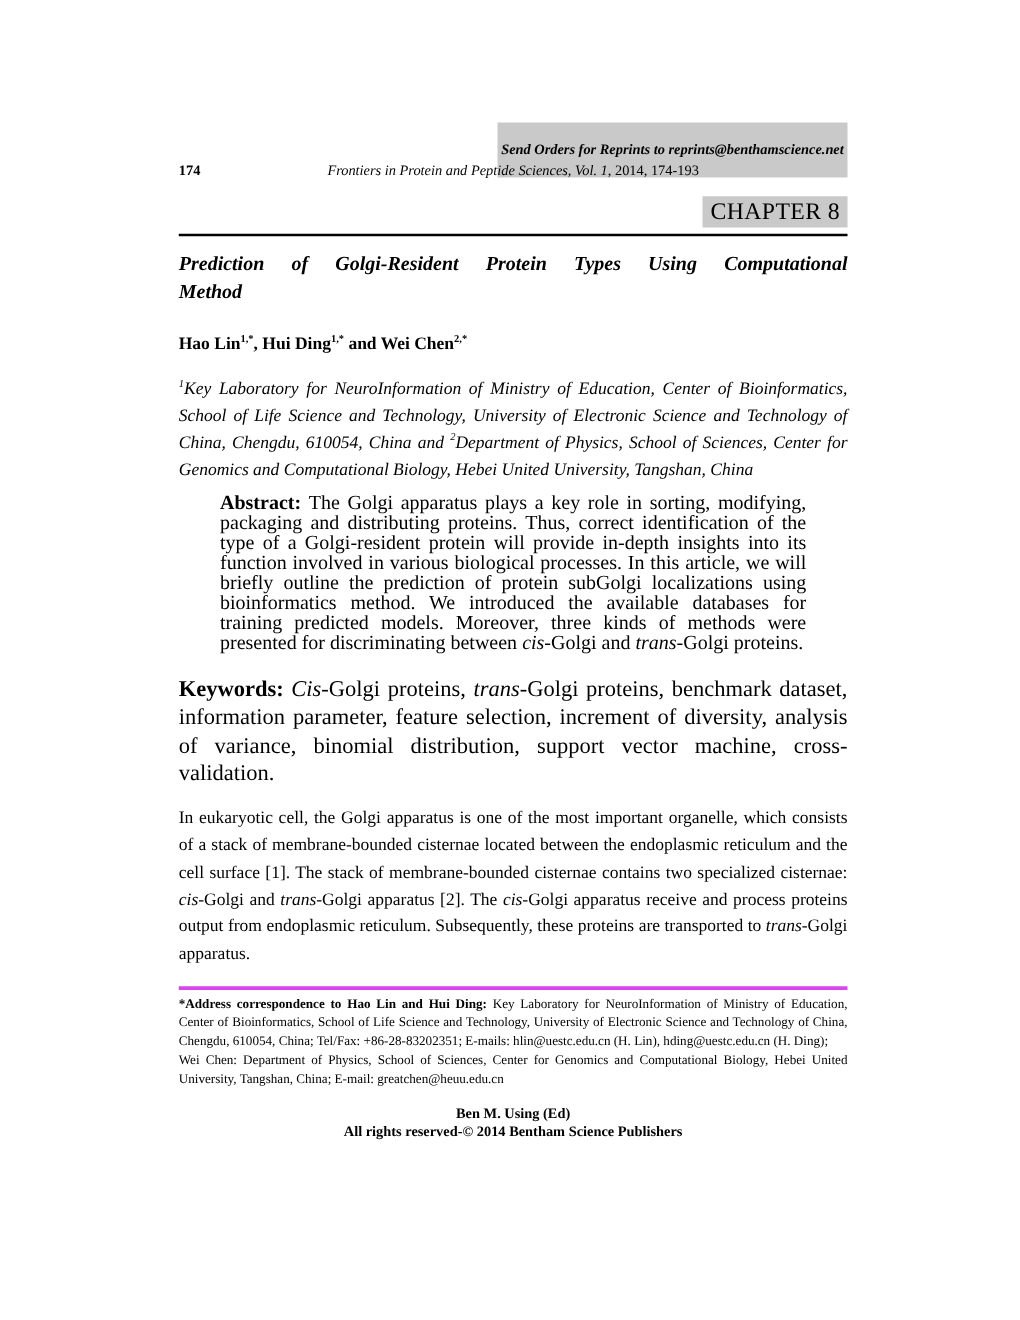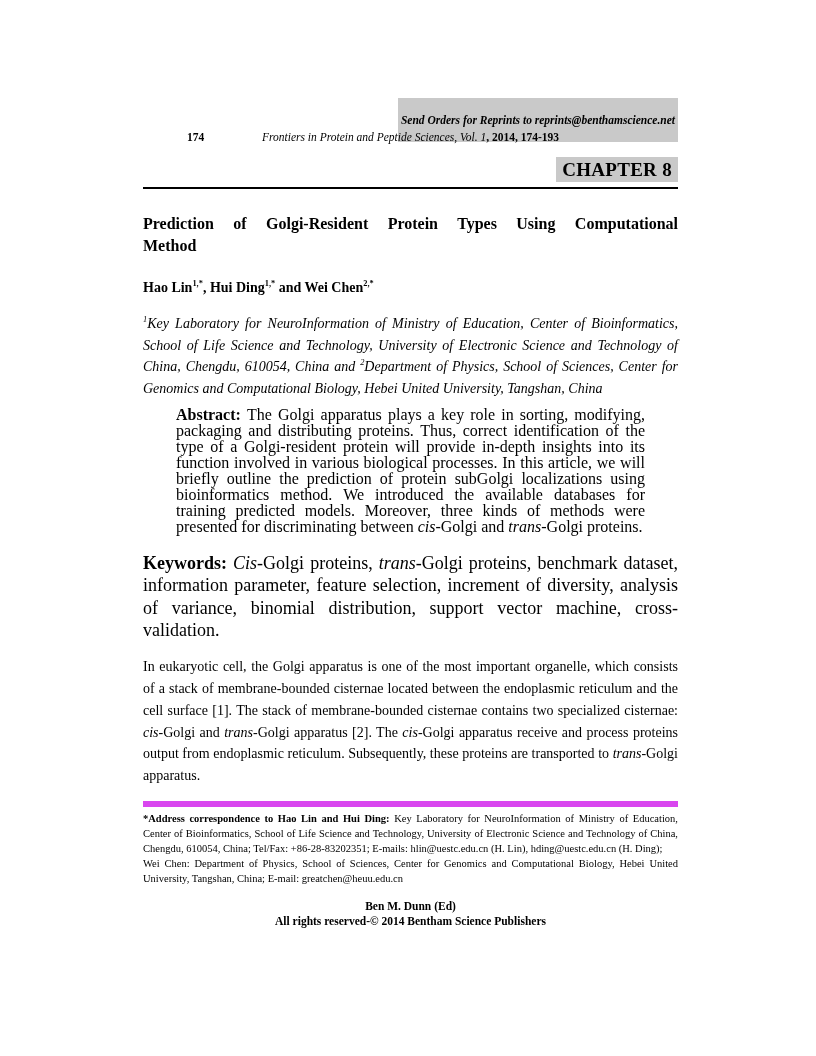--- a/index.html
+++ b/index.html
@@ -12,62 +12,62 @@
     overflow: hidden;
   }
   .page { position: absolute; inset: 0; background: #fff; }
   .content { position: absolute; left: 143px; top: 113px; width: 535px; }
 
   .reprint-line { text-align: right; font-size: 11.5px; line-height: 14px; }
   .hl { background: #c9c9c9; padding: 16px 3px; }
   .bi { font-weight: bold; font-style: italic; }
 
   .journal-line { position: relative; margin-top: 3px; font-size: 11.5px; line-height: 14px; text-align: center; }
-  .pagenum { position: absolute; left: 0; top: 0; font-weight: bold; font-style: normal; margin-left: 44px; }
+  .pagenum { position: absolute; left: 0; top: 0; font-weight: bold; font-style: normal; }
 
   .chapter-row { text-align: right; margin-top: 13px; }
-  .chapter-badge { display: inline-block; background: #c9c9c9; font-size: 19px; font-weight: bold; line-height: 25px; padding: 0 6px; letter-spacing: 0.3px; }
+  .chapter-badge { display: inline-block; background: #c9c9c9; font-size: 19px; font-weight: normal; line-height: 25px; padding: 0 6px; letter-spacing: 0.3px; }
 
   .top-rule { border: none; border-top: 2px solid #000; margin-top: 5px; }
 
-  .title { margin-top: 24px; font-size: 16px; font-weight: bold; line-height: 22px; }
+  .title { margin-top: 12px; font-size: 16px; font-weight: bold; line-height: 22px; font-style: italic; }
   .title-line-just { display: block; text-align: justify; text-align-last: justify; }
   .title-line { display: block; }
 
   .authors { margin-top: 21px; font-size: 14px; font-weight: bold; line-height: 20px; }
   sup { font-size: 0.6em; vertical-align: super; line-height: 0; }
 
   .affiliation { margin-top: 15px; font-size: 14px; line-height: 21.7px; text-align: justify; }
 
   .abstract { margin: 7px 33px 0 33px; font-size: 16px; line-height: 16px; text-align: justify; }
 
   .keywords { margin-top: 17px; font-size: 18px; line-height: 22.4px; text-align: justify; }
 
   .section-heading { margin-top: 21px; font-size: 14px; font-weight: bold; line-height: 18px; }
 
   .paragraph { margin-top: 15px; font-size: 14px; line-height: 21.7px; text-align: justify; }
 
-  .footnote { margin-top: 14px; border-top: 6px solid #d946ef; padding-top: 4px; font-size: 10.5px; line-height: 15px; }
+  .footnote { margin-top: 14px; border-top: 3px solid #d946ef; padding-top: 4px; font-size: 10.5px; line-height: 15px; }
   .footnote-para { text-align: justify; }
 
   .page-footer { margin-top: 13px; text-align: center; font-size: 11.5px; font-weight: bold; line-height: 15px; }
 </style>
 </head>
 <body>
 
 <div class="page">
   <div class="content">
 
     <div class="reprint-line">
       <span class="hl bi">Send Orders for Reprints to reprints@benthamscience.net</span>
     </div>
 
     <div class="journal-line">
       <span class="pagenum">174</span>
-      <span><span style="font-weight: normal; font-style: italic;">Frontiers in Protein and Peptide Sciences, Vol. 1</span><span style="font-weight: bold;">, 2014, 174-193</span></span>
+      <span><span style="font-weight: normal; font-style: italic;">Frontiers in Protein and Peptide Sciences, Vol. 1</span><span style="font-weight: normal;">, 2014, 174-193</span></span>
     </div>
 
     <div class="chapter-row">
       <span class="chapter-badge">CHAPTER 8</span>
     </div>
 
     <hr class="top-rule">
 
     <h1 class="title">
       <span class="title-line-just">Prediction of Golgi-Resident Protein Types Using Computational</span>
@@ -84,18 +84,18 @@
 
 
     <div class="paragraph"><span>In eukaryotic cell, the Golgi apparatus is one of the most important organelle, which consists of a stack of membrane-bounded cisternae located between the endoplasmic reticulum and the cell surface [1]. The stack of membrane-bounded cisternae contains two specialized cisternae: </span><span style="font-style: italic;">cis</span><span>-Golgi and </span><span style="font-style: italic;">trans</span><span>-Golgi apparatus [2]. The </span><span style="font-style: italic;">cis</span><span>-Golgi apparatus receive and process proteins output from endoplasmic reticulum. Subsequently, these proteins are transported to </span><span style="font-style: italic;">trans</span><span>-Golgi apparatus.</span></div>
 
     <div class="footnote">
       <p class="footnote-para"><span style="font-weight: bold;">*Address correspondence to Hao Lin and Hui Ding: </span><span>Key Laboratory for NeuroInformation of Ministry of Education, Center of Bioinformatics, School of Life Science and Technology, University of Electronic Science and Technology of China, Chengdu, 610054, China; Tel/Fax: +86-28-83202351; E-mails: hlin@uestc.edu.cn (H. Lin), hding@uestc.edu.cn (H. Ding);</span></p>
       <p class="footnote-para"><span style="font-weight: normal;">Wei Chen: </span><span>Department of Physics, School of Sciences, Center for Genomics and Computational Biology, Hebei United University, Tangshan, China; E-mail: greatchen@heuu.edu.cn</span></p>
     </div>
 
     <div class="page-footer">
-      <div>Ben M. Dunn (Ed)</div>
+      <div>Ben M. Using (Ed)</div>
       <div>All rights reserved-© 2014 Bentham Science Publishers</div>
     </div>
 
   </div>
 </div>
 
 </body></html>

